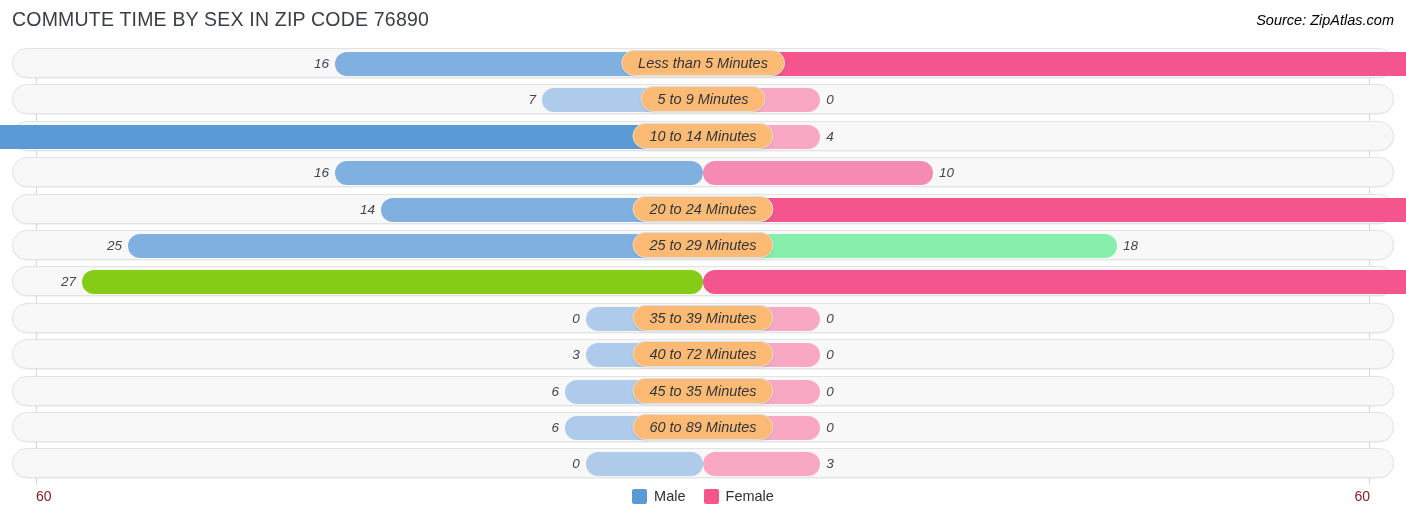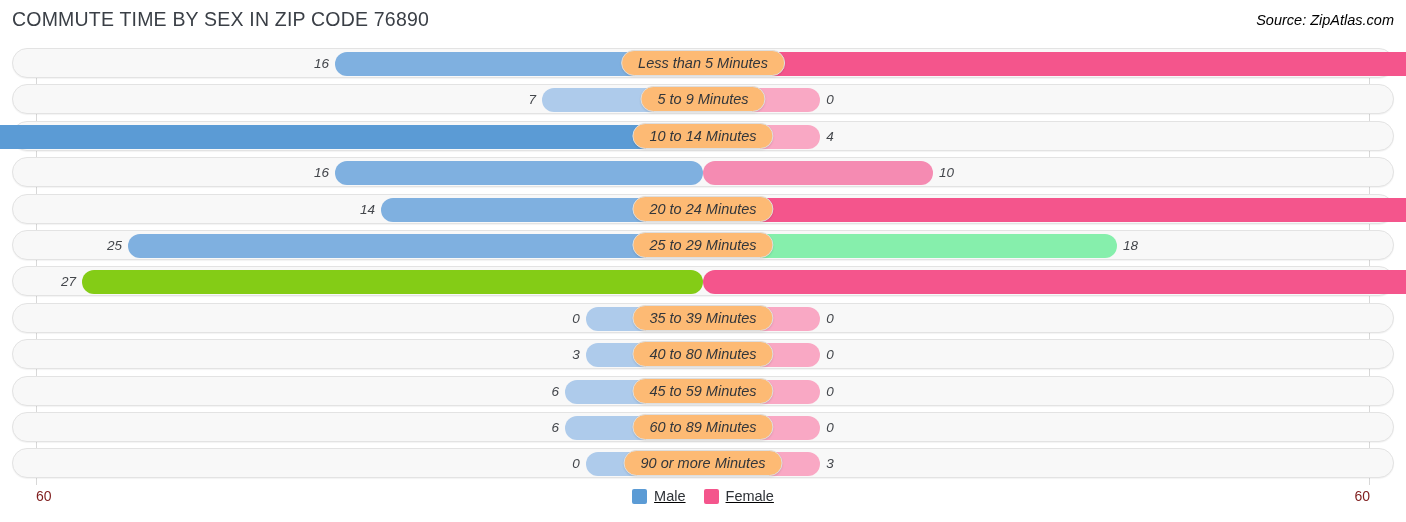--- a/index.html
+++ b/index.html
@@ -84,21 +84,21 @@
   .tick {
     position: absolute; top: 2px;
     font-size: 14px; color: #7f1d1d;
   }
   .tick.left  { left: 24px; }
   .tick.right { right: 24px; }
   .legend {
     position: absolute; left: 0; right: 0; top: 2px;
     display: flex; justify-content: center; align-items: center; gap: 18px;
   }
-  .legend-item { display: flex; align-items: center; gap: 7px; text-decoration: underline; }
+  .legend-item { display: flex; align-items: center; gap: 7px; }
   .swatch { width: 15px; height: 15px; border-radius: 2px; }
   .legend-label { font-size: 14.5px; color: #2e3237; }
 </style>
 </head>
 <body>
 
 <div class="page">
 
   <div class="header">
     <div class="chart-title">COMMUTE TIME BY SEX IN ZIP CODE 76890</div>
@@ -171,48 +171,47 @@
           </div>
           <div class="pill">35 to 39 Minutes</div>
         </div>
         <div class="row">
           <div class="bar male" style="width: 8.5%; background: rgb(174, 203, 235);">
             <span class="val outside-left">3</span>
           </div>
           <div class="bar female" style="width: 8.5%; background: rgb(249, 168, 196);">
             <span class="val outside-right">0</span>
           </div>
-          <div class="pill">40 to 80 Minutes</div>
+          <div class="pill">40 to 72 Minutes</div>
         </div>
         <div class="row">
           <div class="bar male" style="width: 10%; background: rgb(174, 203, 235);">
             <span class="val outside-left">6</span>
           </div>
           <div class="bar female" style="width: 8.5%; background: rgb(249, 168, 196);">
             <span class="val outside-right">0</span>
           </div>
-          <div class="pill">45 to 59 Minutes</div>
+          <div class="pill">45 to 35 Minutes</div>
         </div>
         <div class="row">
           <div class="bar male" style="width: 10%; background: rgb(174, 203, 235);">
             <span class="val outside-left">6</span>
           </div>
           <div class="bar female" style="width: 8.5%; background: rgb(249, 168, 196);">
             <span class="val outside-right">0</span>
           </div>
           <div class="pill">60 to 89 Minutes</div>
         </div>
         <div class="row">
           <div class="bar male" style="width: 8.5%; background: rgb(174, 203, 235);">
             <span class="val outside-left">0</span>
           </div>
           <div class="bar female" style="width: 8.5%; background: rgb(249, 168, 196);">
             <span class="val outside-right">3</span>
           </div>
-          <div class="pill">90 or more Minutes</div>
         </div>
       </div>
   </div>
 
   <div class="footer">
     <div class="tick left">60</div>
     <div class="tick right">60</div>
     <div class="legend" id="legend">
         <div class="legend-item">
           <span class="swatch" style="background: rgb(91, 155, 213);"></span>

